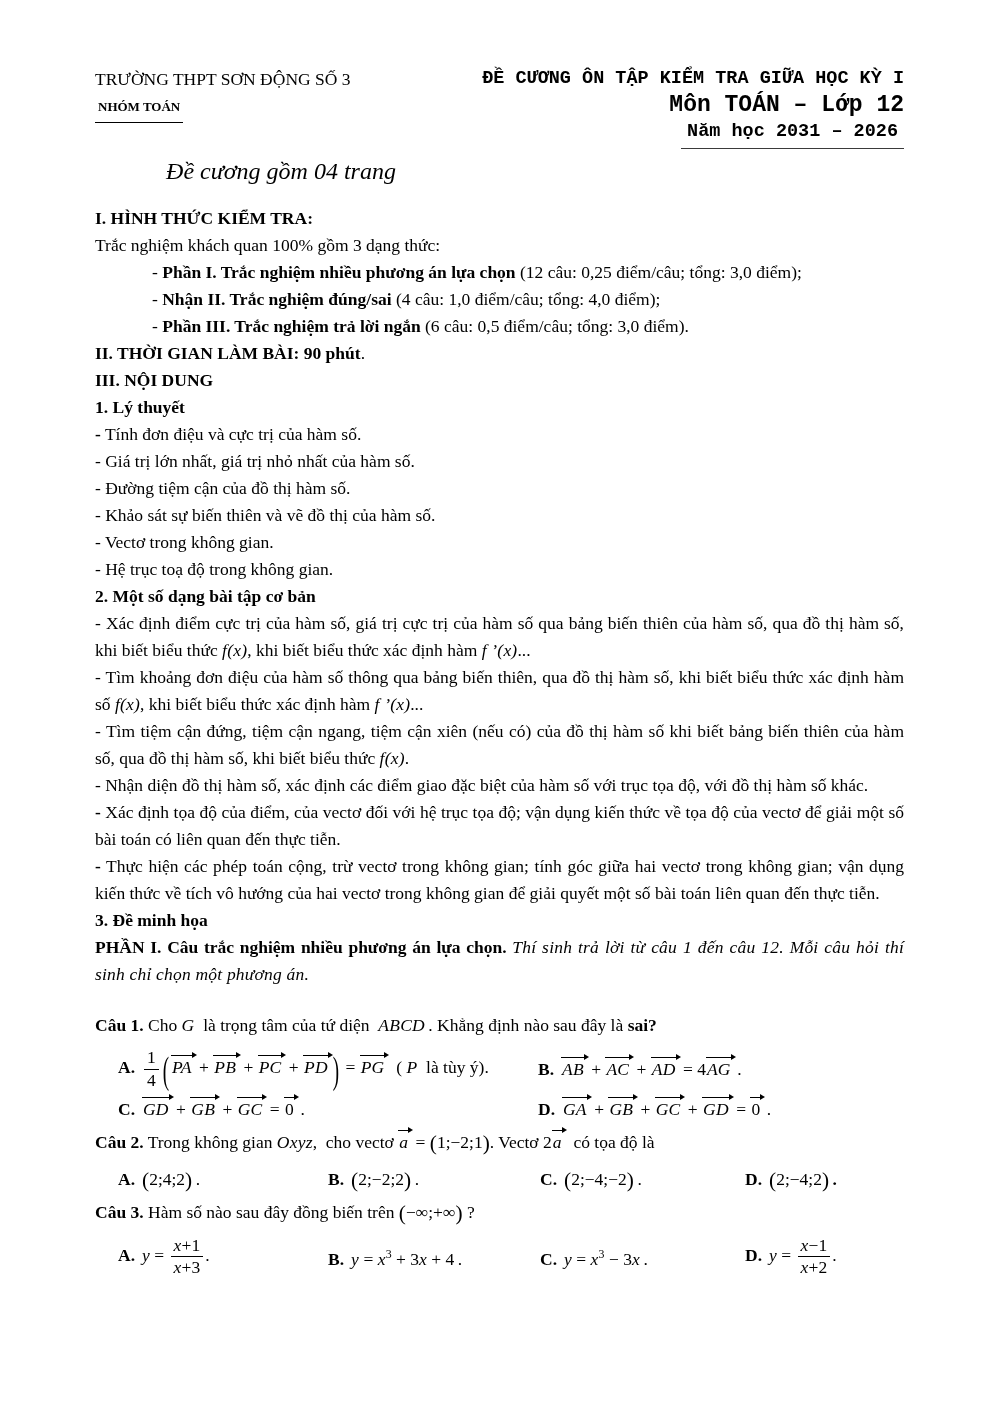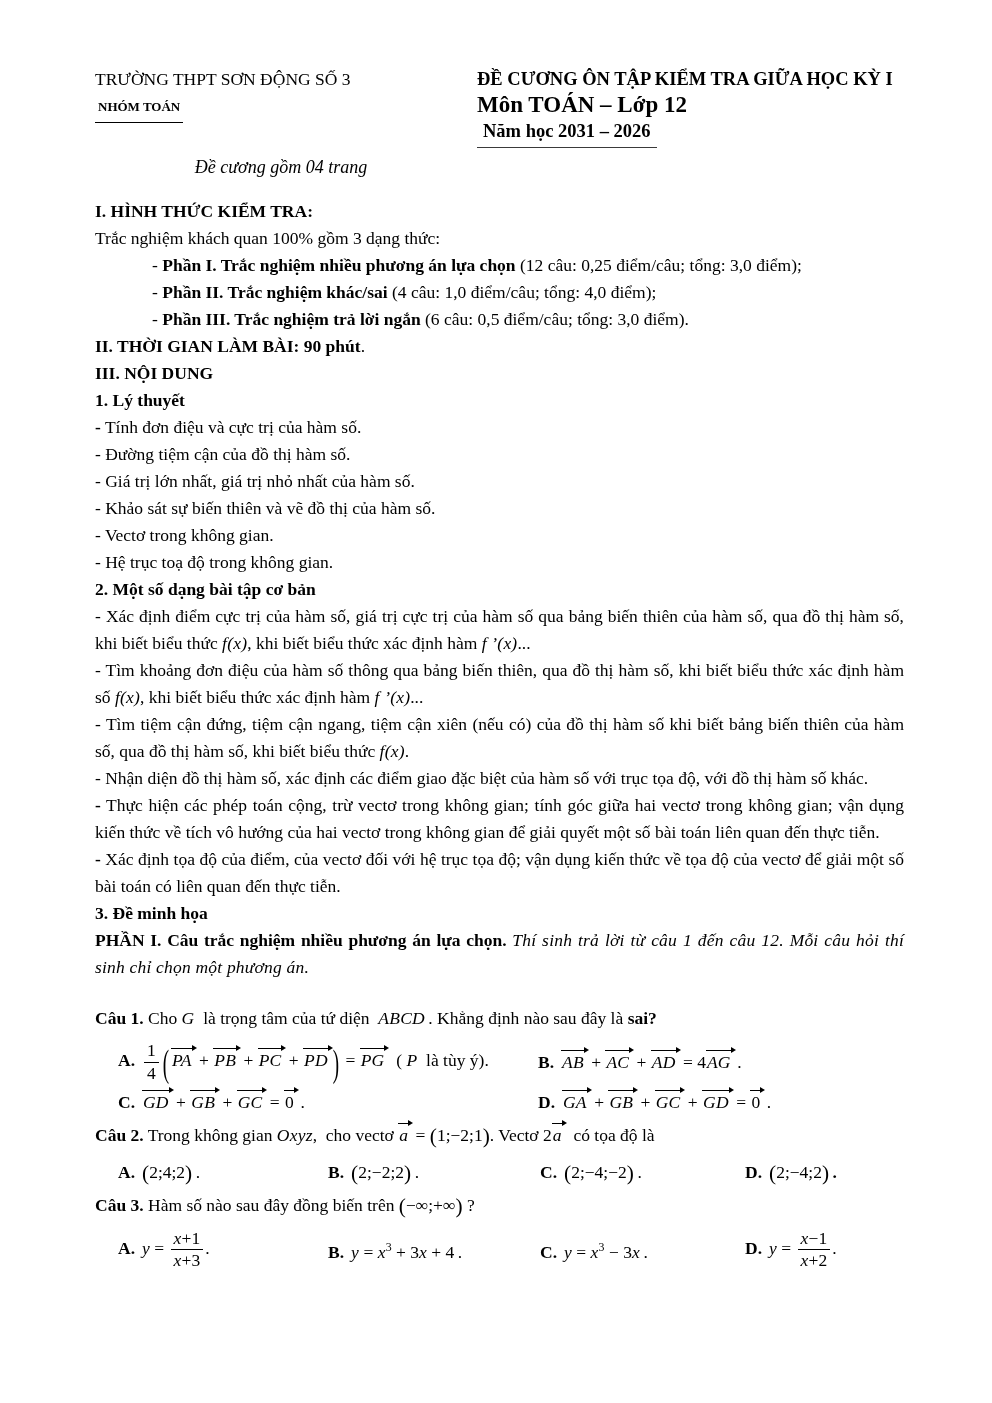--- a/index.html
+++ b/index.html
@@ -8,29 +8,29 @@
     width:992px; height:1403px; overflow:hidden;
     background:#ffffff; color:#000;
     font-family:"Liberation Serif", serif;
     font-size:17.5px;
   }
   .page { padding:66px 88px 0 95px; }
 
   
   .header { display:flex; }
   .h-left  { width:372px; text-align:left; line-height:26px; }
-  .h-right { flex:1; text-align:left; line-height:26px; padding-left:10px; }
+  .h-right { flex:1; text-align:right; line-height:26px; padding-left:10px;font-family:Liberation Mono, monospace; }
   .school  { font-size:17.5px; }
   .group   { font-weight:bold; font-size:13px; display:inline-block;
              border-bottom:1.7px solid #000; padding:0 3px 2px; }
   .title   { font-weight:bold; font-size:18.5px; white-space:nowrap; }
   .subject { font-weight:bold; font-size:23px; }
   .year    { font-weight:bold; font-size:18.5px; display:inline-block;
              border-bottom:1.8px solid #3a3a3a; padding:0 6px 3px; }
-  .note    { width:372px; text-align:center; font-style:italic; font-size:18px; margin-top:9px; }
+  .note    { width:372px; text-align:center; font-style:italic; font-size:24px; margin-top:9px; }
 
   
   .bodytext { margin-top:20px; line-height:27px; }
   p { margin:0; }
   .h      { font-weight:bold; }
   .indent { padding-left:57px; }
   .just   { text-align:justify; }
 
   
   .question  { margin-top:5px; }
@@ -77,41 +77,41 @@
       <div><span class="year">Năm học 2031 – 2026</span></div>
     </div>
   </div>
   <div class="note">Đề cương gồm 04 trang</div>
 
   <div class="bodytext">
 
     <p class="h">I. HÌNH THỨC KIỂM TRA:</p>
     <p>Trắc nghiệm khách quan 100% gồm 3 dạng thức:</p>
     <p class="indent">- <b>Phần I. Trắc nghiệm nhiều phương án lựa chọn</b> (12 câu: 0,25 điểm/câu; tổng: 3,0 điểm);</p>
-    <p class="indent">- <b>Phần II. Trắc nghiệm khác/sai</b> (4 câu: 1,0 điểm/câu; tổng: 4,0 điểm);</p>
+    <p class="indent">- <b>Nhận II. Trắc nghiệm đúng/sai</b> (4 câu: 1,0 điểm/câu; tổng: 4,0 điểm);</p>
     <p class="indent">- <b>Phần III. Trắc nghiệm trả lời ngắn</b> (6 câu: 0,5 điểm/câu; tổng: 3,0 điểm).</p>
 
     <p><b>II. THỜI GIAN LÀM BÀI: 90 phút</b>.</p>
     <p class="h">III. NỘI DUNG</p>
 
     <p class="h">1. Lý thuyết</p>
     <p><b>-</b> Tính đơn điệu và cực trị của hàm số.</p>
+    <p>- Giá trị lớn nhất, giá trị nhỏ nhất của hàm số.</p>
     <p>- Đường tiệm cận của đồ thị hàm số.</p>
-    <p>- Giá trị lớn nhất, giá trị nhỏ nhất của hàm số.</p>
     <p>- Khảo sát sự biến thiên và vẽ đồ thị của hàm số.</p>
     <p>- Vectơ trong không gian.</p>
     <p>- Hệ trục toạ độ trong không gian.</p>
 
     <p class="h">2. Một số dạng bài tập cơ bản</p>
     <p class="just">- Xác định điểm cực trị của hàm số, giá trị cực trị của hàm số qua bảng biến thiên của hàm số, qua đồ thị hàm số, khi biết biểu thức <i>f(x)</i>, khi biết biểu thức xác định hàm <i>f ’(x)</i>...</p>
     <p class="just">- Tìm khoảng đơn điệu của hàm số thông qua bảng biến thiên, qua đồ thị hàm số, khi biết biểu thức xác định hàm số <i>f(x)</i>, khi biết biểu thức xác định hàm <i>f ’(x)</i>...</p>
     <p class="just">- Tìm tiệm cận đứng, tiệm cận ngang, tiệm cận xiên (nếu có) của đồ thị hàm số khi biết bảng biến thiên của hàm số, qua đồ thị hàm số, khi biết biểu thức <i>f(x)</i>.</p>
     <p class="just">- Nhận diện đồ thị hàm số, xác định các điểm giao đặc biệt của hàm số với trục tọa độ, với đồ thị hàm số khác.</p>
+    <p class="just"><b>-</b> Xác định tọa độ của điểm, của vectơ đối với hệ trục tọa độ; vận dụng kiến thức về tọa độ của vectơ để giải một số bài toán có liên quan đến thực tiễn.</p>
     <p class="just"><b>-</b> Thực hiện các phép toán cộng, trừ vectơ trong không gian; tính góc giữa hai vectơ trong không gian; vận dụng kiến thức về tích vô hướng của hai vectơ trong không gian để giải quyết một số bài toán liên quan đến thực tiễn.</p>
-    <p class="just"><b>-</b> Xác định tọa độ của điểm, của vectơ đối với hệ trục tọa độ; vận dụng kiến thức về tọa độ của vectơ để giải một số bài toán có liên quan đến thực tiễn.</p>
 
     <p class="h">3. Đề minh họa</p>
     <p class="just"><b>PHẦN I. Câu trắc nghiệm nhiều phương án lựa chọn.</b> <i>Thí sinh trả lời từ câu 1 đến câu 12. Mỗi câu hỏi thí sinh chỉ chọn một phương án.</i></p>
 
     <div class="question q-first">
       <p><span class="qlabel">Câu 1.</span> <span>Cho <i>G</i>&nbsp; là trọng tâm của tứ diện &nbsp;<i>ABCD</i> . Khẳng định nào sau đây là <b>sai?</b></span></p>
       <div class="opts opts2">
         <div><span class="olabel">A.</span><span><span class="frac"><span class="fn">1</span><span class="fd">4</span></span><span class="bp">(</span><span class="vec">PA</span> + <span class="vec">PB</span> + <span class="vec">PC</span> + <span class="vec">PD</span><span class="bp">)</span> = <span class="vec">PG</span>&nbsp; ( <i>P</i>&nbsp; là tùy ý).</span></div>
         <div><span class="olabel">B.</span><span><span class="vec">AB</span> + <span class="vec">AC</span> + <span class="vec">AD</span> = 4<span class="vec">AG</span> .</span></div>
         <div><span class="olabel">C.</span><span><span class="vec">GD</span> + <span class="vec">GB</span> + <span class="vec">GC</span> = <span class="vec up">0</span> .</span></div>

